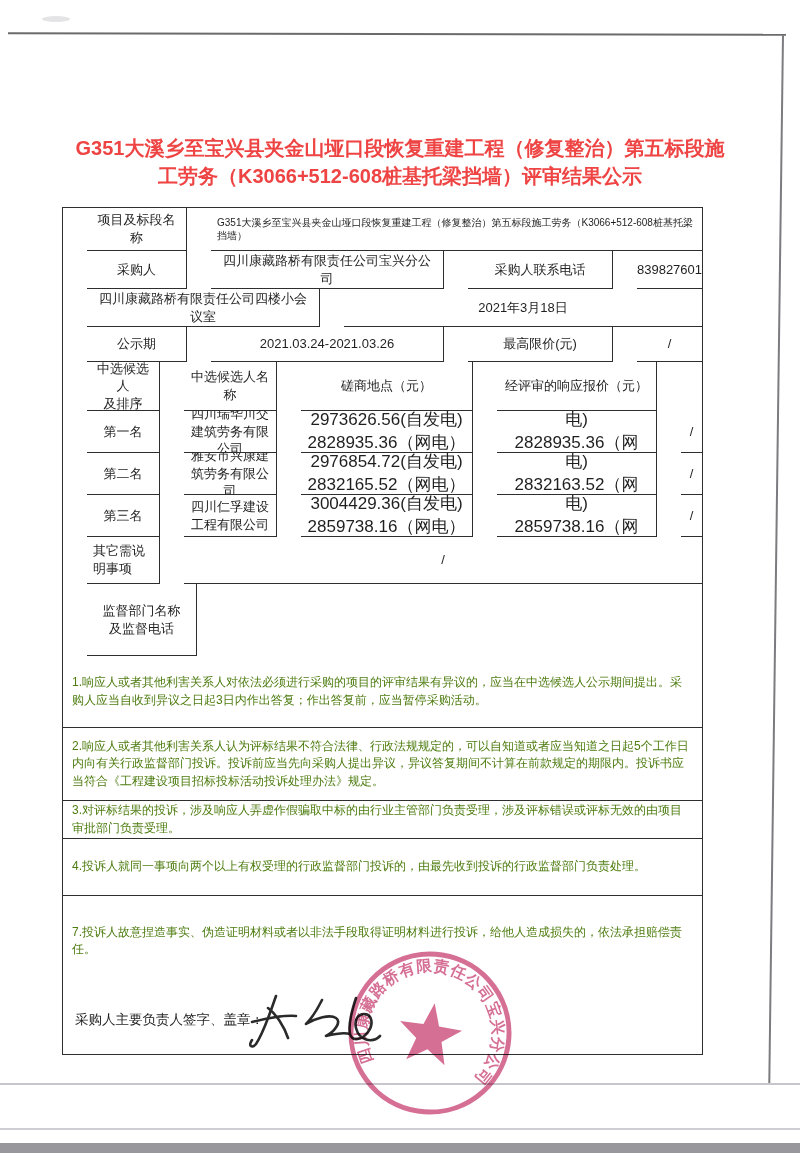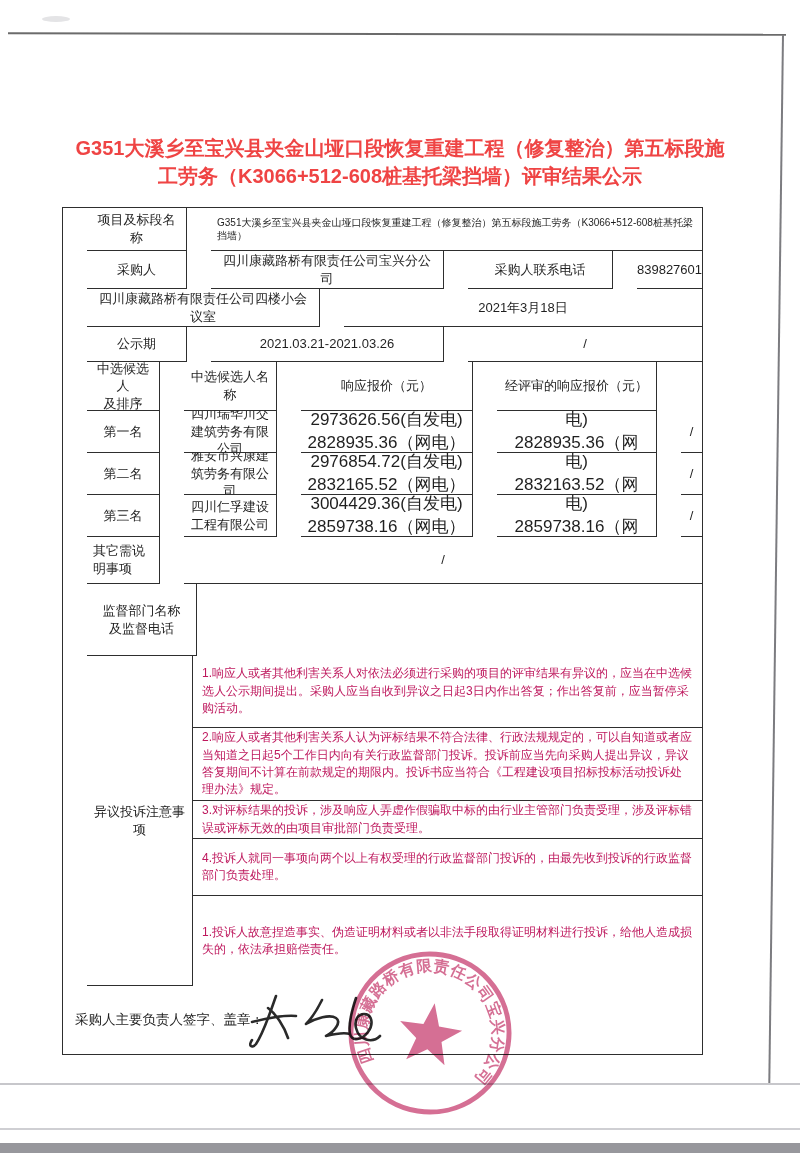--- a/index.html
+++ b/index.html
@@ -34,21 +34,21 @@
   .cell.left{justify-content:flex-start;text-align:left;}
   .cell.br0{border-right:none;}
   .cell.bb0{border-bottom:none;}
   .cell.grow{flex:1;}
   .preline{white-space:pre-line;}
   .stack{display:flex;flex-direction:column;flex:1;}
   .num{font-size:17px;}
   .note{
     box-sizing:border-box;border-bottom:1.5px solid #2e2e2e;
     display:flex;align-items:center;padding:3px 9px;
-    font-size:12px;line-height:1.45;text-align:left;color:#be185d;
+    font-size:12px;line-height:1.45;text-align:left;color:#4d7c0f;
   }
   .note:last-child{border-bottom:none;}
   .sig-row{position:relative;}
   .sig-label{position:absolute;left:12px;top:50%;transform:translateY(-50%);font-size:13.5px;}
   .signature{position:absolute;left:175px;top:2px;mix-blend-mode:multiply;}
   .seal{
     position:absolute;left:345px;top:948px;width:170px;height:170px;
     transform:rotate(9deg);opacity:0.82;mix-blend-mode:multiply;
   }
 </style>
@@ -80,29 +80,30 @@
       <div class="cell grow br0">18398276019</div>
     </div>
 
     <div class="trow" style="height:38px">
       <div class="cell" style="width:233px">四川康藏路桥有限责任公司四楼小会议室</div>
       <div class="cell grow br0">2021年3月18日</div>
     </div>
 
     <div class="trow" style="height:35px">
       <div class="cell" style="width:100px">公示期</div>
-      <div class="cell" style="width:233px">2021.03.21-2021.03.26</div>
+      <div class="cell" style="width:233px">2021.03.24-2021.03.26</div>
+      <div class="cell" style="width:145px">最高限价(元)</div>
       <div class="cell grow br0">/</div>
     </div>
 
     <div class="trow" style="height:49px">
       <div class="cell preline" style="width:73px">中选候选人
 及排序</div>
       <div class="cell" style="width:93px">中选候选人名称</div>
-      <div class="cell" style="width:172px">响应报价（元）</div>
+      <div class="cell" style="width:172px">磋商地点（元）</div>
       <div class="cell" style="width:160px">经评审的响应报价（元）</div>
     </div>
 
     <div class="trow" style="height:42px">
       <div class="cell" style="width:73px">第一名</div>
       <div class="cell" style="width:93px">四川瑞华川交建筑劳务有限公司</div>
       <div class="cell preline num" style="width:172px">2973626.56(自发电)
 2828935.36（网电）</div>
       <div class="cell preline num" style="width:160px">2973626.56(自发电)
 2828935.36（网电）</div>
@@ -132,28 +133,26 @@
 明事项</div>
       <div class="cell grow br0">/</div>
     </div>
 
     <div class="trow" style="height:72px">
       <div class="cell preline" style="width:110px">监督部门名称
 及监督电话</div>
     </div>
 
     <div class="trow" style="height:330px">
-      <div class="cell preline" style="width:106px">异议投诉注意事
-项</div>
       <div class="stack">
         <div class="note" style="height:72px">1.响应人或者其他利害关系人对依法必须进行采购的项目的评审结果有异议的，应当在中选候选人公示期间提出。采购人应当自收到异议之日起3日内作出答复；作出答复前，应当暂停采购活动。</div>
         <div class="note" style="height:73px">2.响应人或者其他利害关系人认为评标结果不符合法律、行政法规规定的，可以自知道或者应当知道之日起5个工作日内向有关行政监督部门投诉。投诉前应当先向采购人提出异议，异议答复期间不计算在前款规定的期限内。投诉书应当符合《工程建设项目招标投标活动投诉处理办法》规定。</div>
         <div class="note" style="height:38px">3.对评标结果的投诉，涉及响应人弄虚作假骗取中标的由行业主管部门负责受理，涉及评标错误或评标无效的由项目审批部门负责受理。</div>
         <div class="note" style="height:57px">4.投诉人就同一事项向两个以上有权受理的行政监督部门投诉的，由最先收到投诉的行政监督部门负责处理。</div>
-        <div class="note" style="flex:1">1.投诉人故意捏造事实、伪造证明材料或者以非法手段取得证明材料进行投诉，给他人造成损失的，依法承担赔偿责任。</div>
+        <div class="note" style="flex:1">7.投诉人故意捏造事实、伪造证明材料或者以非法手段取得证明材料进行投诉，给他人造成损失的，依法承担赔偿责任。</div>
       </div>
     </div>
 
     <div class="trow sig-row" style="height:68px">
       <div class="cell grow br0 bb0 left">
         <span class="sig-label">采购人主要负责人签字、盖章：</span>
       </div>
       <svg class="signature" width="150" height="66" viewBox="0 0 150 66">
         <g fill="none" stroke="#2a2a2a" stroke-width="2.6" stroke-linecap="round" stroke-linejoin="round">
           <path d="M14,34 C30,30 46,27 58,28"></path>

